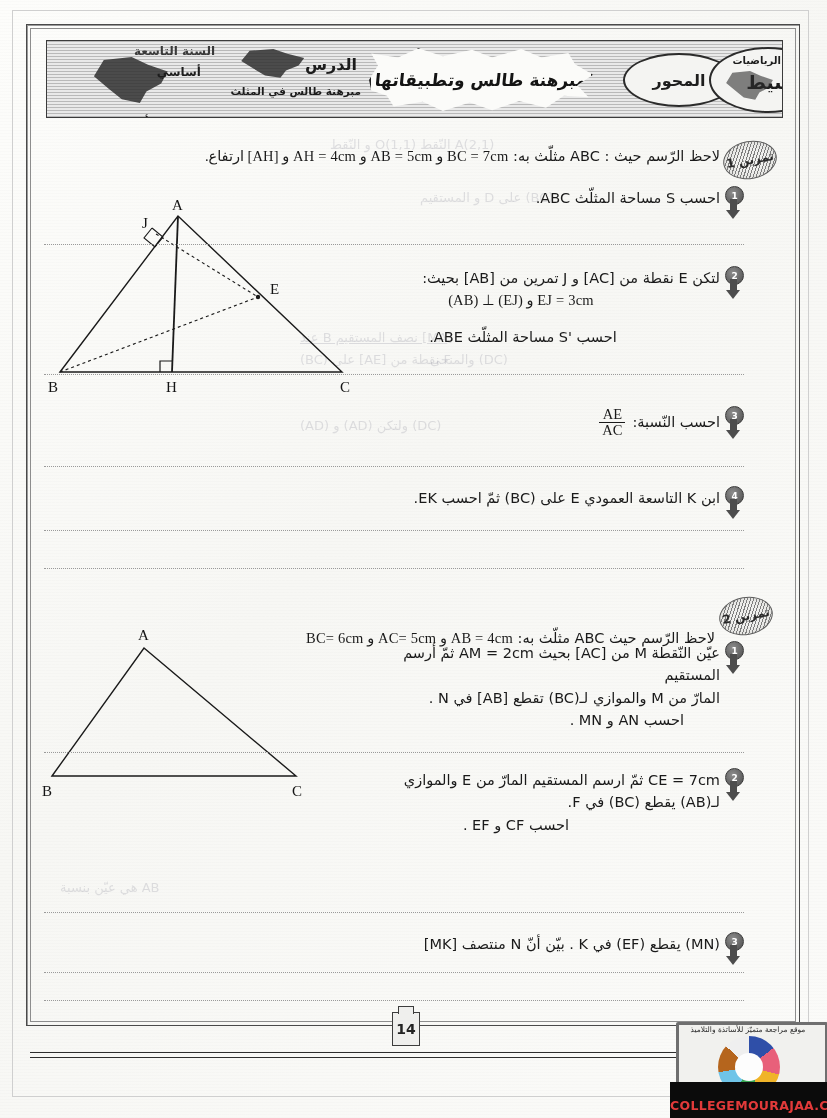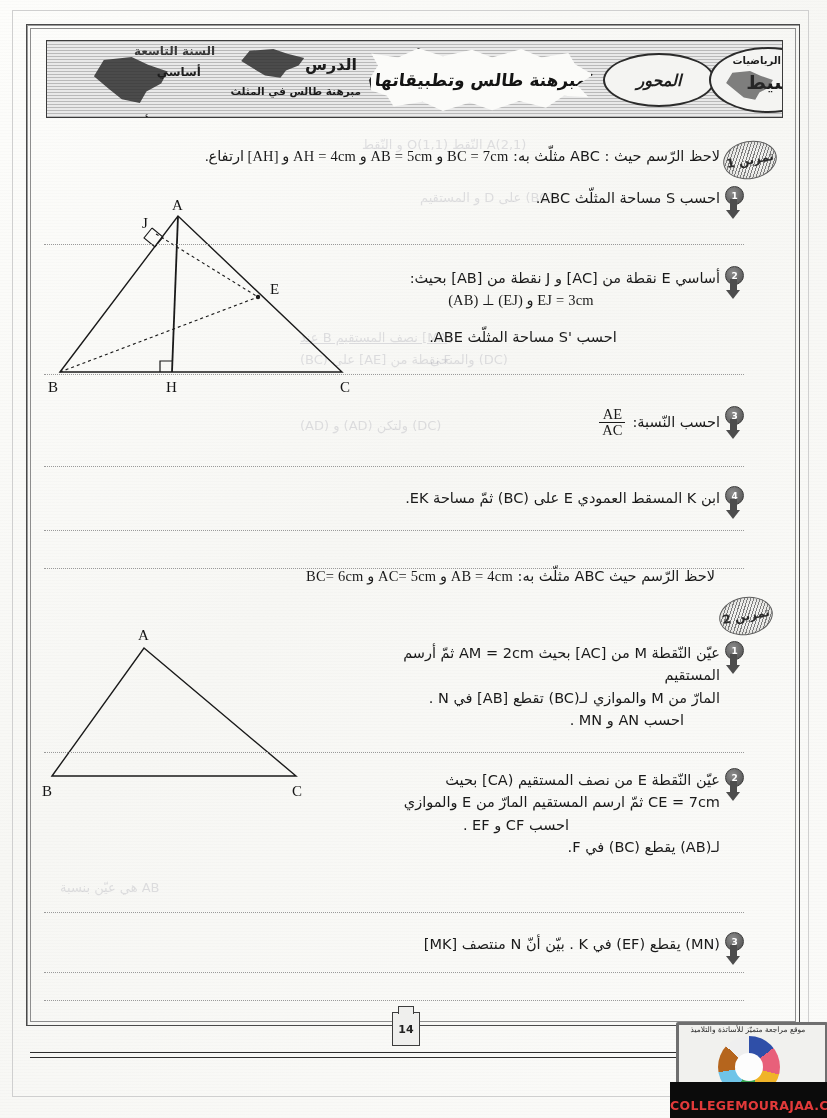--- a/index.html
+++ b/index.html
@@ -36,21 +36,21 @@
     position:absolute;left:46px;top:40px;width:735px;height:76px;
     border:1px solid #3b3b3b;
     background:
       repeating-linear-gradient(0deg,#b9b9b9 0px,#b9b9b9 1px,#e9e9e9 1px,#e9e9e9 3px);
     overflow:hidden;
   }
   .banner .cell{position:absolute;top:0;height:100%;}
   .bn-left{left:4px;width:172px;}
   .bn-lesson{left:178px;width:140px;}
   .bn-title{left:320px;width:226px;}
-  .bn-axis{left:552px;width:118px;font-style:italic;}
+  .bn-axis{left:572px;width:118px;}
   .bn-logo{left:660px;width:120px;}
 
   .oval{
     position:absolute;border:2px solid #2b2b2b;border-radius:50%;
     background:#f4f4f2;display:flex;align-items:center;justify-content:center;
     font-family:"DejaVu Sans",sans-serif;font-weight:bold;color:#1d1d1d;
   }
   .starburst{
     position:absolute;background:#fbfbf9;border:2px solid #1f1f1f;
     display:flex;align-items:center;justify-content:center;
@@ -132,21 +132,21 @@
   
   .fig{position:absolute;}
   .fig svg{display:block;}
   .lbl{font-family:"Liberation Serif",serif;font-size:15px;fill:#141414;}
 
   
   .pagebadge{
     position:absolute;left:392px;top:1012px;width:26px;height:32px;
     border:1.5px solid #3d3d3d;background:#efefed;
     display:flex;align-items:center;justify-content:center;
-    font-family:"DejaVu Sans",sans-serif;font-size:11px;font-weight:bold;color:#232323;
+    font-family:"DejaVu Sans",sans-serif;font-size:14px;font-weight:bold;color:#232323;
   }
   .pagebadge:before{
     content:"";position:absolute;left:5px;top:-7px;width:14px;height:7px;
     border:1.5px solid #3d3d3d;border-bottom:none;background:#efefed;
   }
   .footrule{
     position:absolute;left:30px;top:1052px;width:764px;height:4px;
     border-top:1.5px solid #2e2e2e;border-bottom:1.5px solid #2e2e2e;
   }
   .watermark{
@@ -225,21 +225,21 @@
     </div>
 
     <div class="cell bn-logo">
       <div class="oval" style="left:2px;top:6px;width:114px;height:62px;border-width:2.5px;"></div>
       <div class="hdr-sm" style="right:26px;top:14px;font-size:10px;">في الرياضيات</div>
       <div class="hdr-sm" style="right:12px;top:30px;font-size:19px;letter-spacing:-1px;">البسيط</div>
       <div class="map-shape" style="left:16px;top:30px;width:52px;height:30px;opacity:.6;"></div>
     </div>
   </div>
 
-  <div class="ghost" style="left:330px;top:137px;margin-left:32px;">A(2,1) النّقط (1,1)O و النّقط</div>
+  <div class="ghost" style="left:330px;top:137px;">A(2,1) النّقط (1,1)O و النّقط</div>
   <div class="ghost" style="left:420px;top:190px;">(BC) على D و المستقيم</div>
   <div class="ghost" style="left:300px;top:330px;text-decoration:underline;">[MA] نصف المستقيم B عند</div>
   <div class="ghost" style="left:430px;top:352px;">(DC) والمنحى</div>
   <div class="ghost" style="left:300px;top:352px;">F نقطة من [AE] على (BC)</div>
   <div class="ghost" style="left:300px;top:418px;">(DC) ولتكن (AD) و (AD)</div>
   <div class="ghost" style="left:60px;top:880px;">AB هي عيّن بنسبة</div>
 
   <div class="exno" style="left:722px;top:140px;">
     <span class="stamp">تمرين 1</span>
   </div>
@@ -287,21 +287,21 @@
   </div>
   <div class="dotline" style="left:44px;top:244px;width:700px;"></div>
 
   <div class="ex-block" style="left:352px;top:266px;width:400px;">
     <div class="qrow">
       <div class="qmark">
         <div class="circ">2</div>
         <div class="arrow"></div>
       </div>
       <div class="qtext">
-        <div class="ar">أساسي E نقطة من [AC] و J نقطة من [AB] بحيث:</div>
+        <div class="ar">لتكن E نقطة من [AC] و J تمرين من [AB] بحيث:</div>
         <div class="ar lat" style="text-align:center;padding-right:30px;">EJ = 3cm و (EJ) ⊥ (AB)</div>
         <div class="ar" style="text-align:center;padding-right:26px;margin-top:14px;">احسب 'S مساحة المثلّث ABE.</div>
       </div>
     </div>
   </div>
   <div class="dotline" style="left:44px;top:374px;width:700px;"></div>
 
   <div class="ex-block" style="left:352px;top:406px;width:400px;">
     <div class="qrow">
       <div class="qmark">
@@ -318,31 +318,31 @@
     </div>
   </div>
   <div class="dotline" style="left:44px;top:466px;width:700px;"></div>
 
   <div class="ex-block" style="left:352px;top:486px;width:400px;">
     <div class="qrow">
       <div class="qmark">
         <div class="circ">4</div>
         <div class="arrow"></div>
       </div>
-      <div class="qtext ar">ابن K المسقط العمودي E على (BC) ثمّ مساحة EK.</div>
+      <div class="qtext ar">ابن K التاسعة العمودي E على (BC) ثمّ احسب EK.</div>
     </div>
   </div>
   <div class="dotline" style="left:44px;top:530px;width:700px;"></div>
   <div class="dotline" style="left:44px;top:568px;width:700px;"></div>
 
   <div class="exno" style="left:718px;top:596px;">
     <span class="stamp">تمرين 2</span>
   </div>
 
-  <div class="ex-block ar" style="left:170px;top:565px;width:545px;text-align:right;">
+  <div class="ex-block ar" style="left:170px;top:627px;width:545px;text-align:right;">
     <span>لاحظ الرّسم حيث ABC مثلّث به:</span>
     <span class="lat">AB = 4cm و AC= 5cm و BC= 6cm</span>
   </div>
 
   <div class="fig" style="left:38px;top:618px;">
     <svg width="300" height="185" viewBox="0 0 300 185">
       <polygon points="14,158 106,30 258,158" fill="none" stroke="#1a1a1a" stroke-width="1.4"></polygon>
       <text class="lbl" x="100" y="22">A</text>
       <text class="lbl" x="4" y="178">B</text>
       <text class="lbl" x="254" y="178">C</text>
@@ -364,24 +364,23 @@
   </div>
   <div class="dotline" style="left:44px;top:752px;width:700px;"></div>
 
   <div class="ex-block" style="left:352px;top:768px;width:400px;">
     <div class="qrow">
       <div class="qmark">
         <div class="circ">2</div>
         <div class="arrow"></div>
       </div>
       <div class="qtext">
-        <div class="ar">عيّن النّقطة E من نصف المستقيم (CA] بحيث</div>
         <div class="ar">CE = 7cm ثمّ ارسم المستقيم المارّ من E والموازي</div>
+        <div class="ar">لـ(AB) يقطع (BC) في F.</div>
         <div class="ar" style="text-align:center;padding-right:40px;">احسب CF و EF .</div>
-        <div class="ar">لـ(AB) يقطع (BC) في F.</div>
       </div>
     </div>
   </div>
   <div class="dotline" style="left:44px;top:912px;width:700px;"></div>
 
   <div class="ex-block" style="left:352px;top:932px;width:400px;">
     <div class="qrow">
       <div class="qmark">
         <div class="circ">3</div>
         <div class="arrow"></div>

